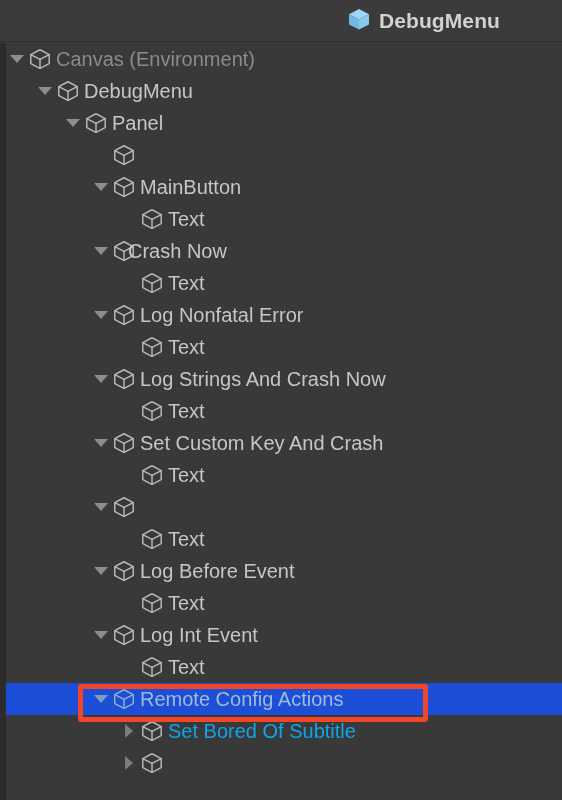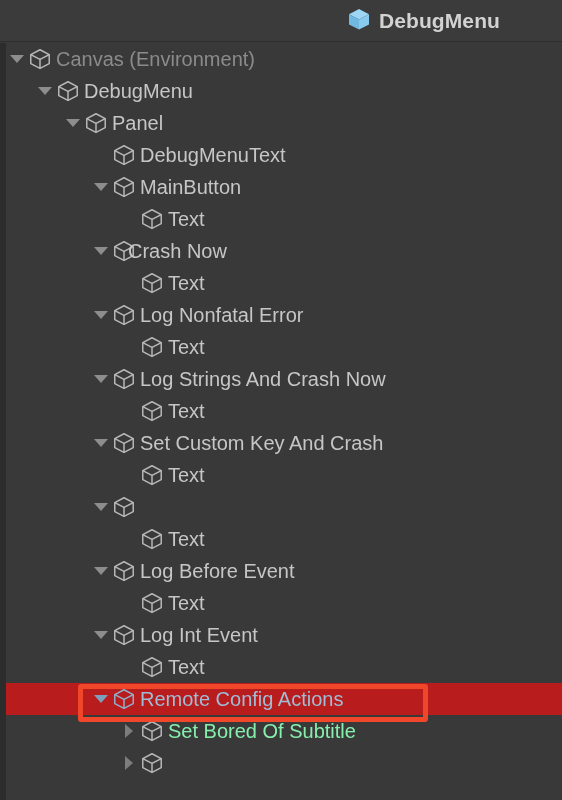--- a/index.html
+++ b/index.html
@@ -70,21 +70,21 @@
   .row {
     position: absolute;
     left: 0;
     width: 562px;
     height: 32px;
     display: flex;
     align-items: center;
     box-sizing: border-box;
   }
   .row.selected {
-    background: #b91c1c;
+    background: #1d4ed8;
   }
   .twisty {
     position: absolute;
     width: 18px;
     height: 32px;
     display: flex;
     align-items: center;
     justify-content: center;
   }
   .tri-down {
@@ -109,21 +109,21 @@
     justify-content: center;
   }
   .label {
     position: absolute;
     color: #c6c6c6;
     font-size: 20px;
     line-height: 32px;
     white-space: nowrap;
   }
   .row.dim .label { color: #8b8b8b; }
-  .row.faded .label { color: #86efac; }
+  .row.faded .label { color: #0ea5e9; }
   .row.selected .label { color: #9fbcd6; }
 
   
   .annot-box {
     position: absolute;
     border: 5px solid #f0462a;
     border-radius: 3px;
     box-sizing: border-box;
     z-index: 6;
     pointer-events: none;
@@ -189,21 +189,20 @@
         <div class="label" style="left: 112px;">Panel</div>
       </div>
       <div class="row" style="top: 96px;">
         <div class="cube" style="left: 112px;">
           <svg width="26" height="26" viewBox="0 0 26 26" aria-hidden="true">
             <polygon points="13,3 23,8.2 13,13.4 3,8.2" fill="none" stroke="#b9b9b9" stroke-width="1.6" stroke-linejoin="round"></polygon>
             <path d="M3,8.2 L3,18 L13,23.2 L23,18 L23,8.2" fill="none" stroke="#b9b9b9" stroke-width="1.6" stroke-linejoin="round"></path>
             <line x1="13" y1="13.4" x2="13" y2="23.2" stroke="#b9b9b9" stroke-width="1.6"></line>
           </svg>
         </div>
-        <div class="label" style="left: 140px;">DebugMenuText</div>
       </div>
       <div class="row" style="top: 128px;">
         <div class="twisty" style="left: 92px;">
           <div class="tri-down"></div>
         </div>
         <div class="cube" style="left: 112px;">
           <svg width="26" height="26" viewBox="0 0 26 26" aria-hidden="true">
             <polygon points="13,3 23,8.2 13,13.4 3,8.2" fill="none" stroke="#b9b9b9" stroke-width="1.6" stroke-linejoin="round"></polygon>
             <path d="M3,8.2 L3,18 L13,23.2 L23,18 L23,8.2" fill="none" stroke="#b9b9b9" stroke-width="1.6" stroke-linejoin="round"></path>
             <line x1="13" y1="13.4" x2="13" y2="23.2" stroke="#b9b9b9" stroke-width="1.6"></line>

